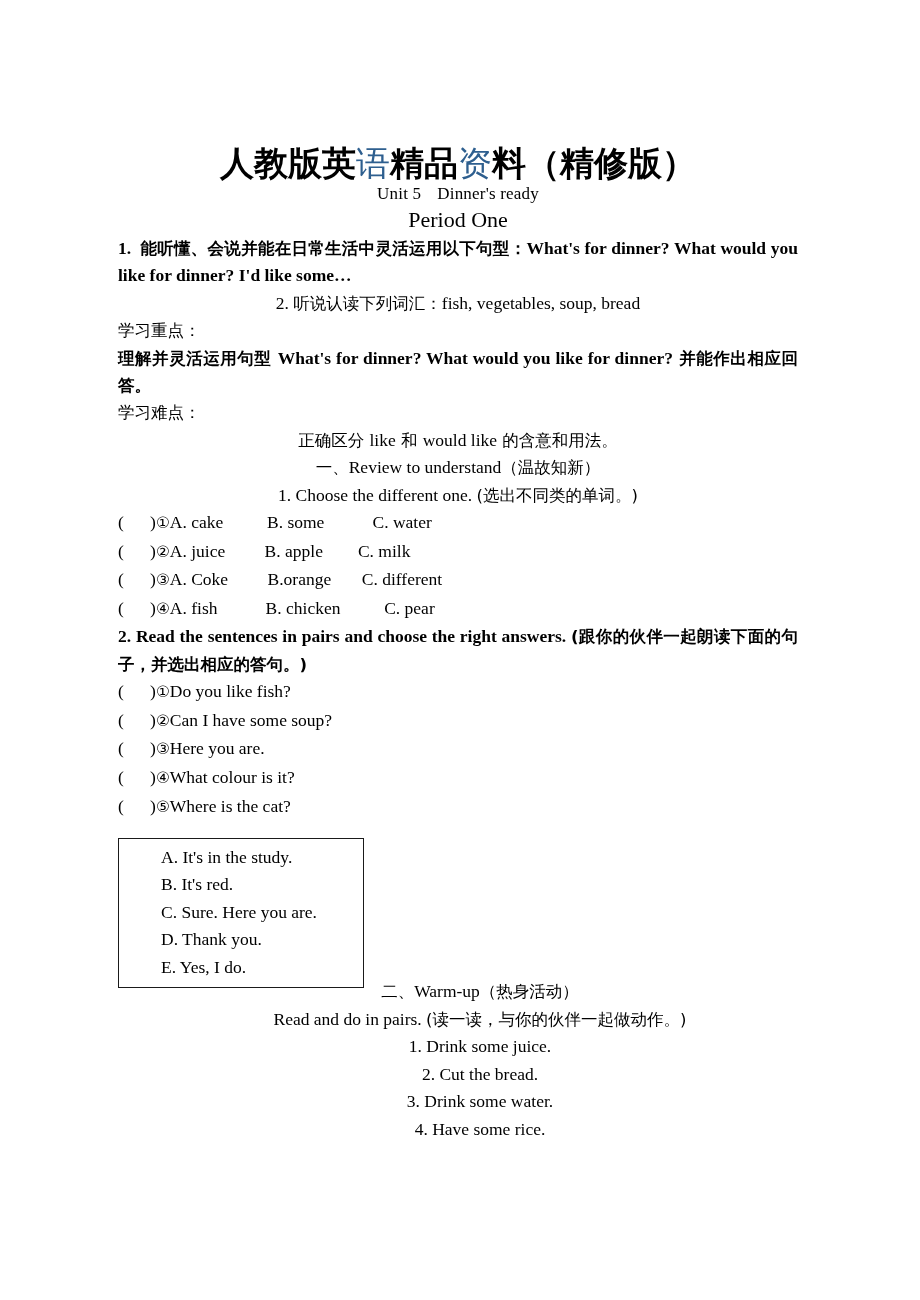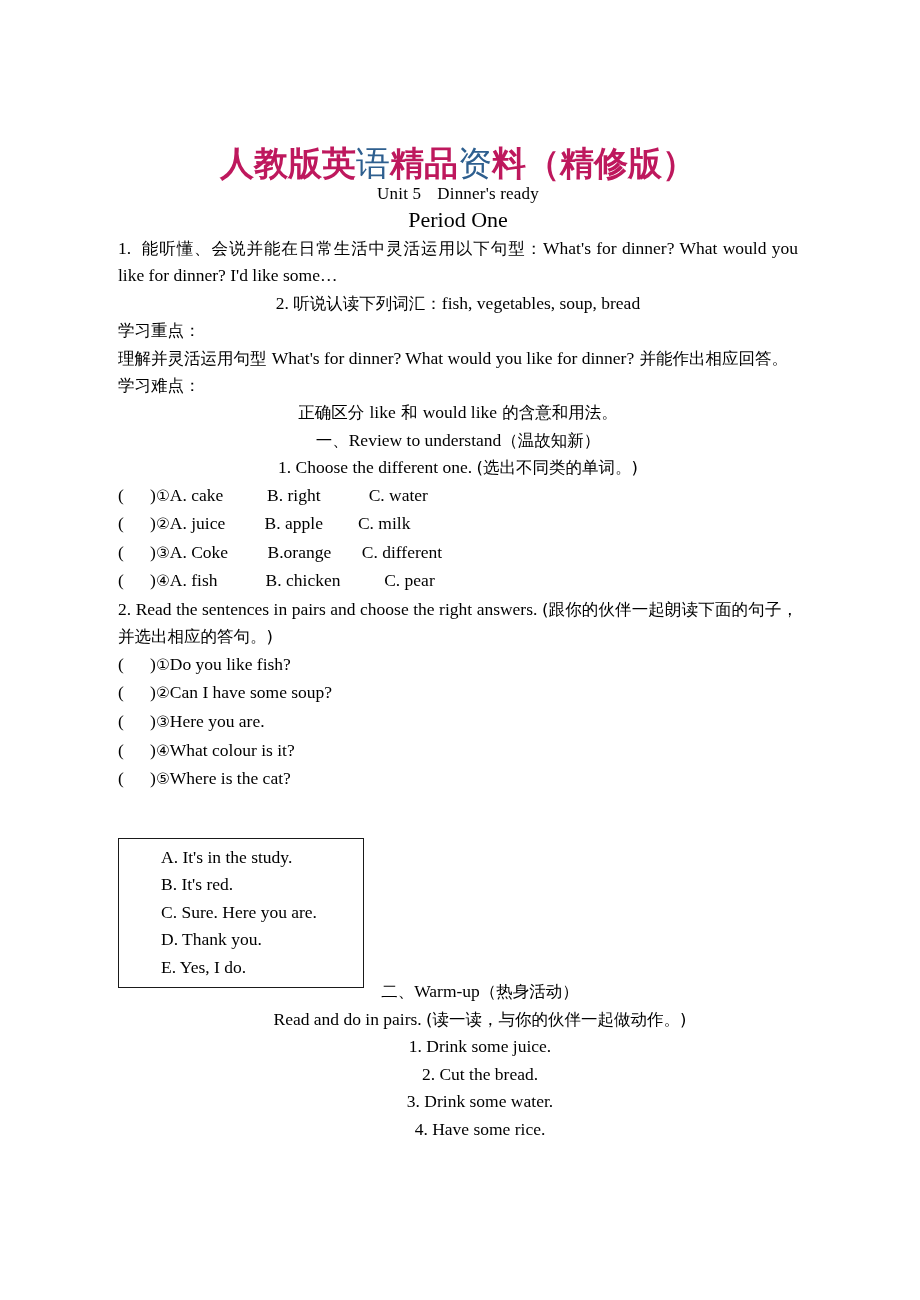--- a/index.html
+++ b/index.html
@@ -42,21 +42,21 @@
     width: 680px;
     font-family: "DejaVu Sans", "Liberation Sans", sans-serif;
     font-size: 34px;
     line-height: 42px;
     letter-spacing: 0px;
     color: #1F4E79;
     white-space: nowrap;
   }
   .banner .heavy {
     font-weight: 700;
-    color: #be185d;
+    color: #000000;
   }
   .banner .light {
     font-weight: 400;
     color: #2E5F8F;
   }
 
   
   .unit-line {
     position: absolute;
     left: 0;
@@ -103,20 +103,21 @@
 
   .en {
     font-family: "Liberation Serif", "DejaVu Serif", serif;
   }
 
   
   .obj {
     font-size: 17.5px;
     line-height: 27.4px;
     text-align: justify;
+    font-weight: bold;
   }
 
   
   .choice-row {
     font-size: 17.5px;
     line-height: 27.6px;
     white-space: pre;
   }
   .paren { letter-spacing: 0; }
   .circ {
@@ -177,21 +178,21 @@
       <div class="obj"><span class="cn">理解并灵活运用句型 </span><span class="en">What's for dinner? What would you like for dinner?</span><span class="cn"> 并能作出相应回答。</span></div>
 
       <div class="p cn">学习难点：</div>
 
       <div class="p nojust"><span class="cn">正确区分 </span><span class="en">like</span><span class="cn"> 和 </span><span class="en">would like</span><span class="cn"> 的含意和用法。</span></div>
 
       <div class="p nojust"><span class="cn">一、</span><span class="en">Review to understand</span><span class="cn">（温故知新）</span></div>
 
       <div class="p nojust"><span class="en">1.</span> <span class="en">Choose the different one.</span> <span class="cn">(选出不同类的单词。)</span></div>
 
-      <div class="choice-row"><span class="en paren">(      )</span><span class="circ">①</span><span class="en">A. cake</span>          <span class="en">B. right</span>           <span class="en">C. water</span></div>
+      <div class="choice-row"><span class="en paren">(      )</span><span class="circ">①</span><span class="en">A. cake</span>          <span class="en">B. some</span>           <span class="en">C. water</span></div>
 
       <div class="choice-row"><span class="en paren">(      )</span><span class="circ">②</span><span class="en">A. juice</span>         <span class="en">B. apple</span>        <span class="en">C. milk</span></div>
 
       <div class="choice-row"><span class="en paren">(      )</span><span class="circ">③</span><span class="en">A. Coke</span>         <span class="en">B.orange</span>       <span class="en">C. different</span></div>
 
       <div class="choice-row"><span class="en paren">(      )</span><span class="circ">④</span><span class="en">A. fish</span>           <span class="en">B. chicken</span>          <span class="en">C. pear</span></div>
 
       <div class="obj"><span class="en">2.</span> <span class="en">Read the sentences in pairs and choose the right answers.</span> <span class="cn">(跟你的伙伴一起朗读下面的句子，并选出相应的答句。)</span></div>
 
       <div class="choice-row"><span class="en paren">(      )</span><span class="circ">①</span><span class="en">Do you like fish?</span></div>

